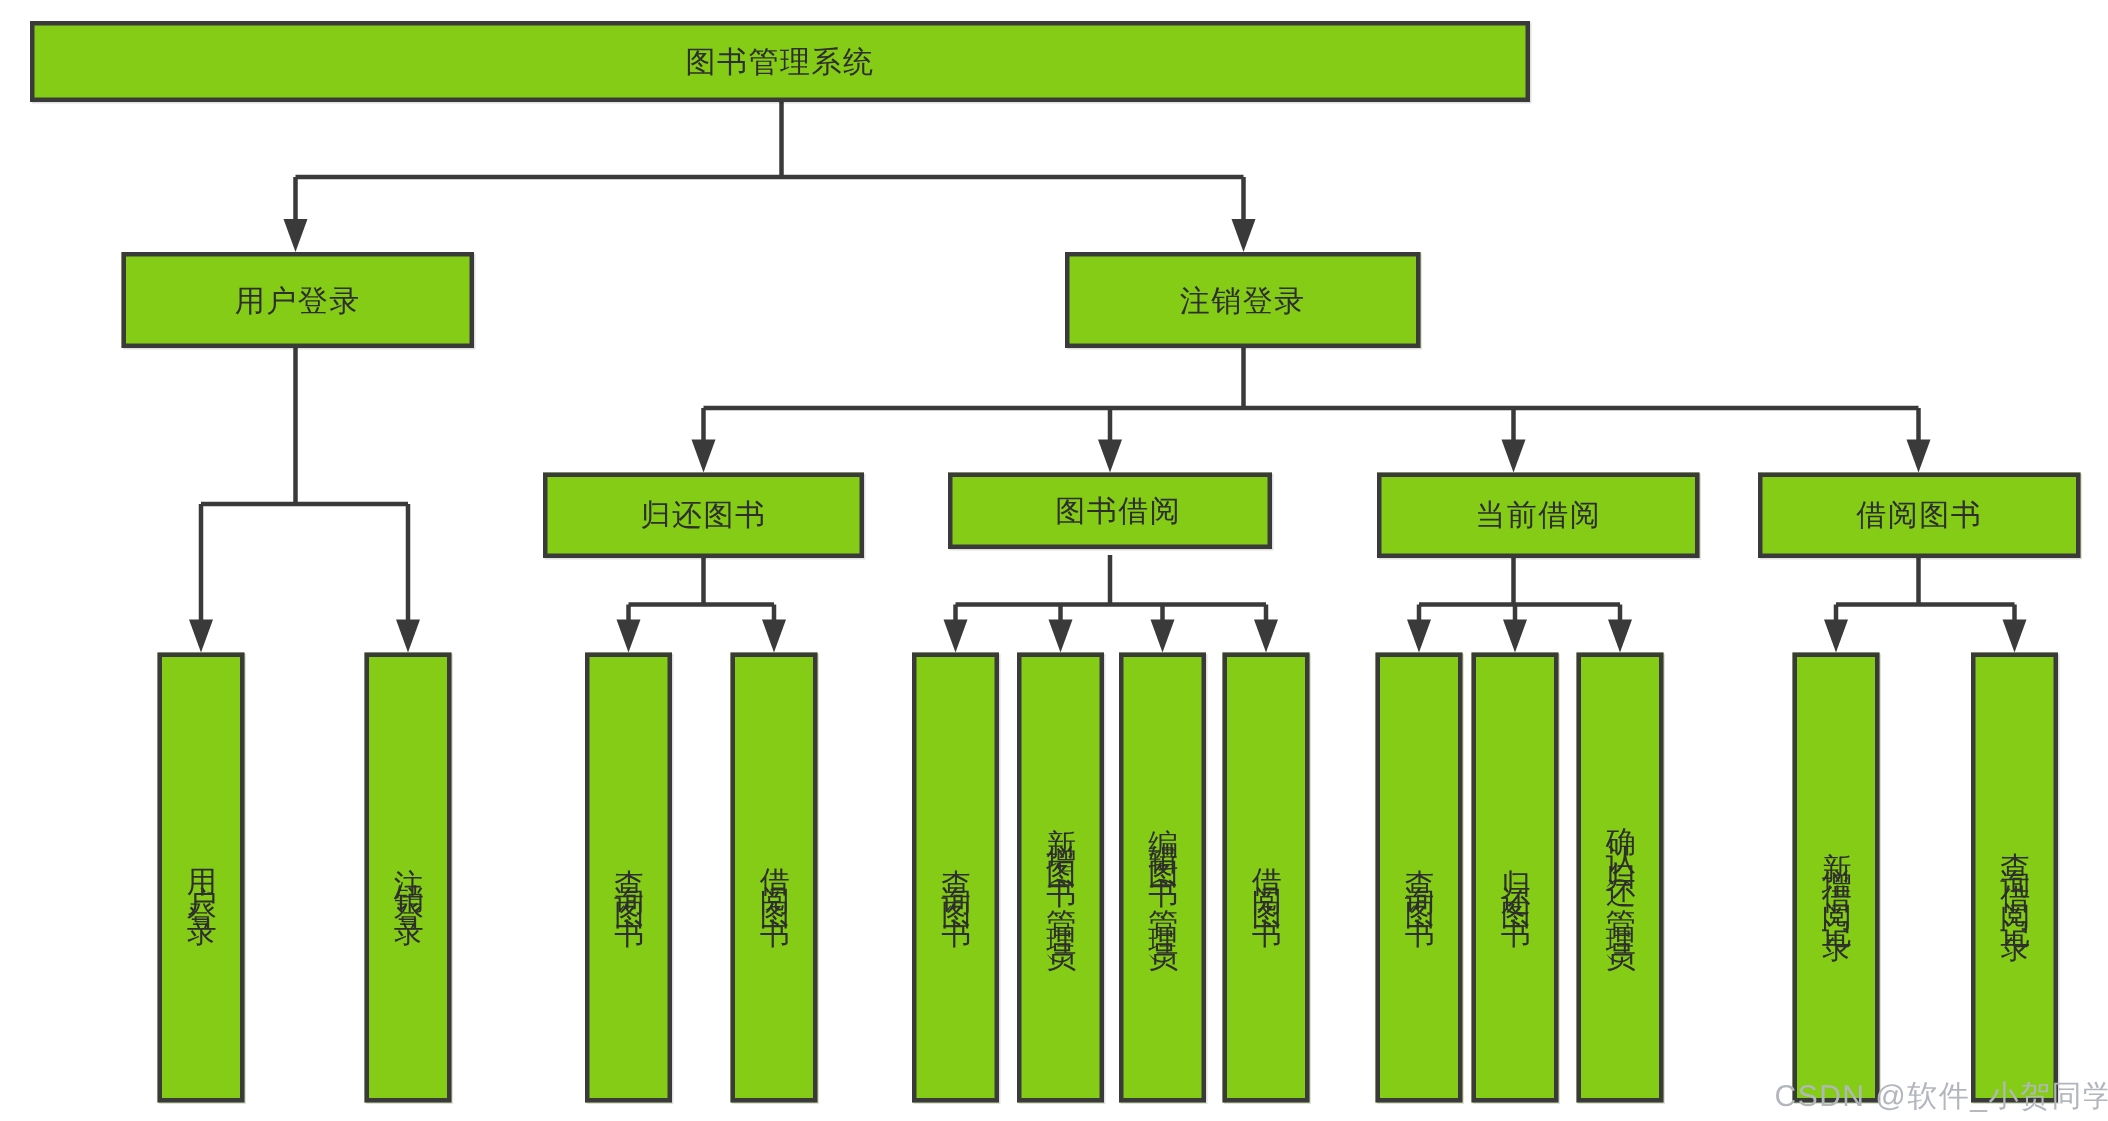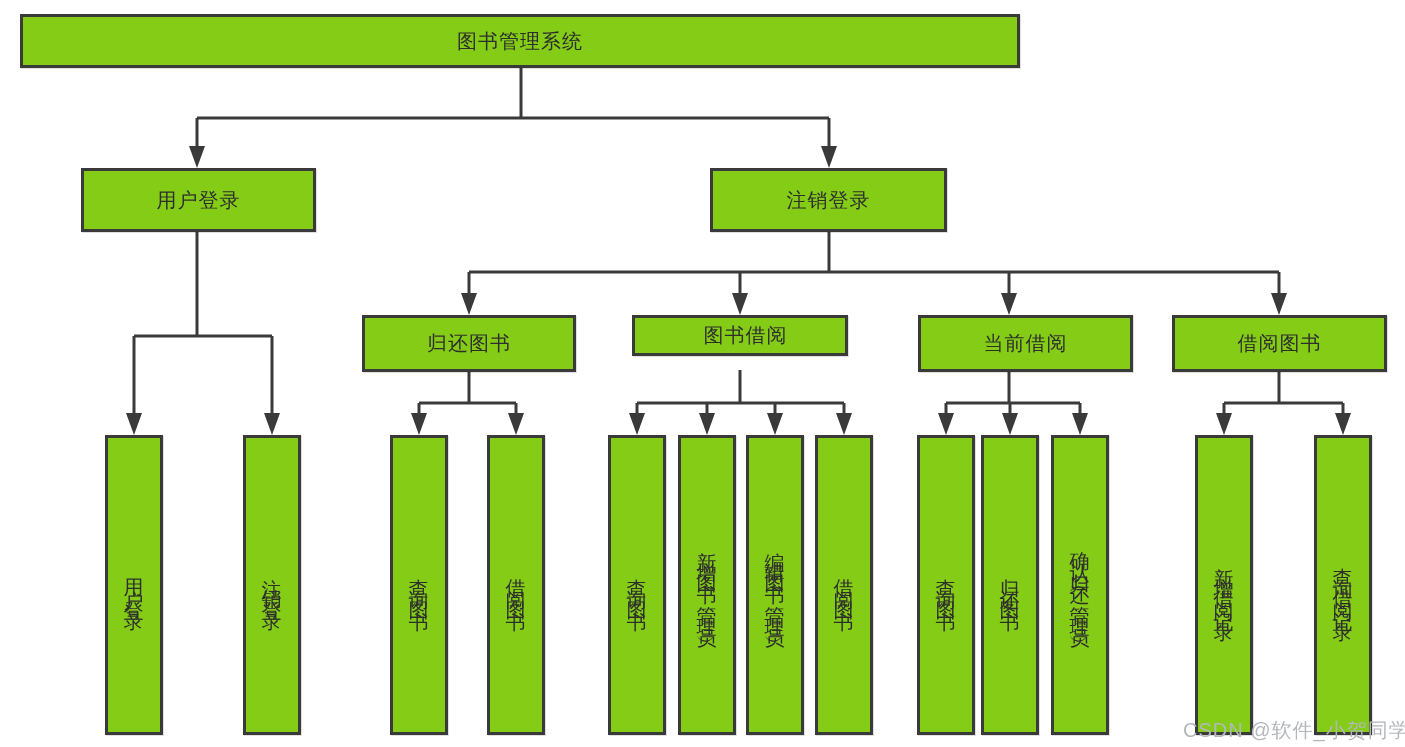--- a/index.html
+++ b/index.html
@@ -44,21 +44,21 @@
     font-size:20px;
     line-height:1;
   }
   
   #n-root{left:20px;top:14px;width:1000px;height:54px;}
   
   #n-user-login{left:81px;top:168px;width:235px;height:64px;}
   #n-book-mgmt{left:710px;top:168px;width:237px;height:64px;}
   
   #n-new-books{left:362px;top:315px;width:214px;height:57px;}
-  #n-book-borrow{left:632px;top:315px;width:216px;height:41px;padding-left:11px;}
+  #n-book-borrow{left:632px;top:315px;width:216px;height:51px;padding-left:11px;}
   #n-current-borrow{left:918px;top:315px;width:215px;height:57px;}
   #n-borrow-records{left:1172px;top:315px;width:215px;height:57px;}
   
   #l-ul1{left:105px;}
   #l-ul2{left:243px;}
   #l-nb1{left:390px;}
   #l-nb2{left:487px;}
   #l-bb1{left:608px;}
   #l-bb2{left:678px;}
   #l-bb3{left:746px;}

